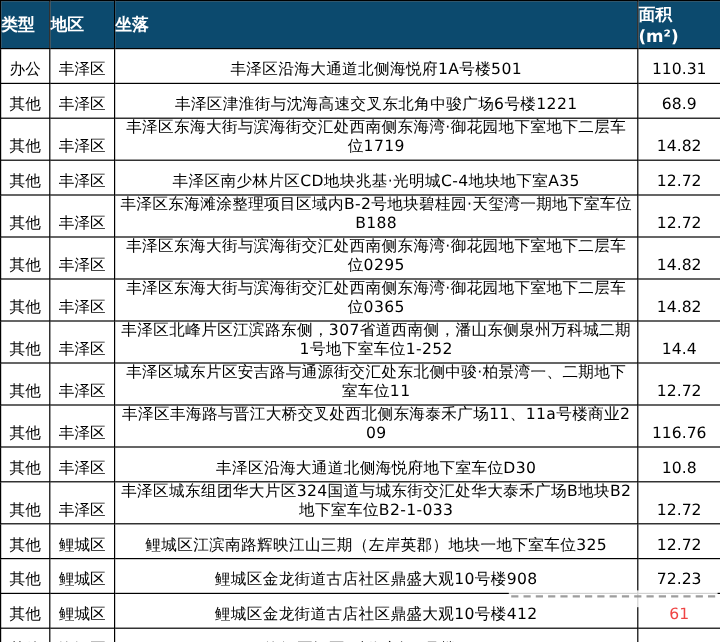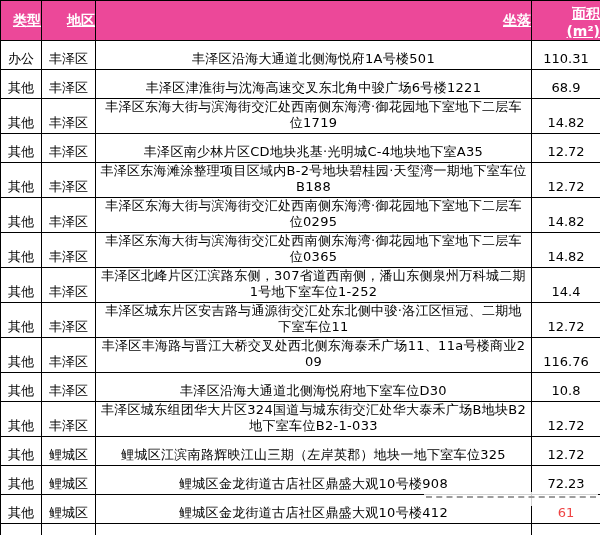--- a/index.html
+++ b/index.html
@@ -20,29 +20,28 @@
   table.prop {
     border-collapse: collapse;
     table-layout: fixed;
     width: 600px;
   }
   table.prop th, table.prop td {
     border: 1px solid #000000;
     overflow: hidden;
   }
   thead th {
-    background: #ec4899;
+    background: #0c4a6e;
     color: #ffffff;
     font-weight: bold;
     font-size: 14px;
     height: 38px;
     vertical-align: middle;
-    text-align: right;
+    text-align: left;
     padding: 0;
-    text-decoration: underline;
   }
   thead th.h-area {
     vertical-align: top;
     margin-top: 20px;
   }
   .h-area-inner {
     height: 36px;
     overflow: hidden;
     padding-top: 3px;
   }
@@ -164,21 +163,21 @@
   </tr>
         <tr>
     <td class="c-type">其他</td>
     <td class="c-dist">丰泽区</td>
     <td class="c-addr">丰泽区北峰片区江滨路东侧，307省道西南侧，潘山东侧泉州万科城二期1号地下室车位1-252</td>
     <td class="c-area">14.4</td>
   </tr>
         <tr>
     <td class="c-type">其他</td>
     <td class="c-dist">丰泽区</td>
-    <td class="c-addr">丰泽区城东片区安吉路与通源街交汇处东北侧中骏·洛江区恒冠、二期地下室车位11</td>
+    <td class="c-addr">丰泽区城东片区安吉路与通源街交汇处东北侧中骏·柏景湾一、二期地下室车位11</td>
     <td class="c-area">12.72</td>
   </tr>
         <tr>
     <td class="c-type">其他</td>
     <td class="c-dist">丰泽区</td>
     <td class="c-addr">丰泽区丰海路与晋江大桥交叉处西北侧东海泰禾广场11、11a号楼商业209</td>
     <td class="c-area">116.76</td>
   </tr>
         <tr>
     <td class="c-type">其他</td>

